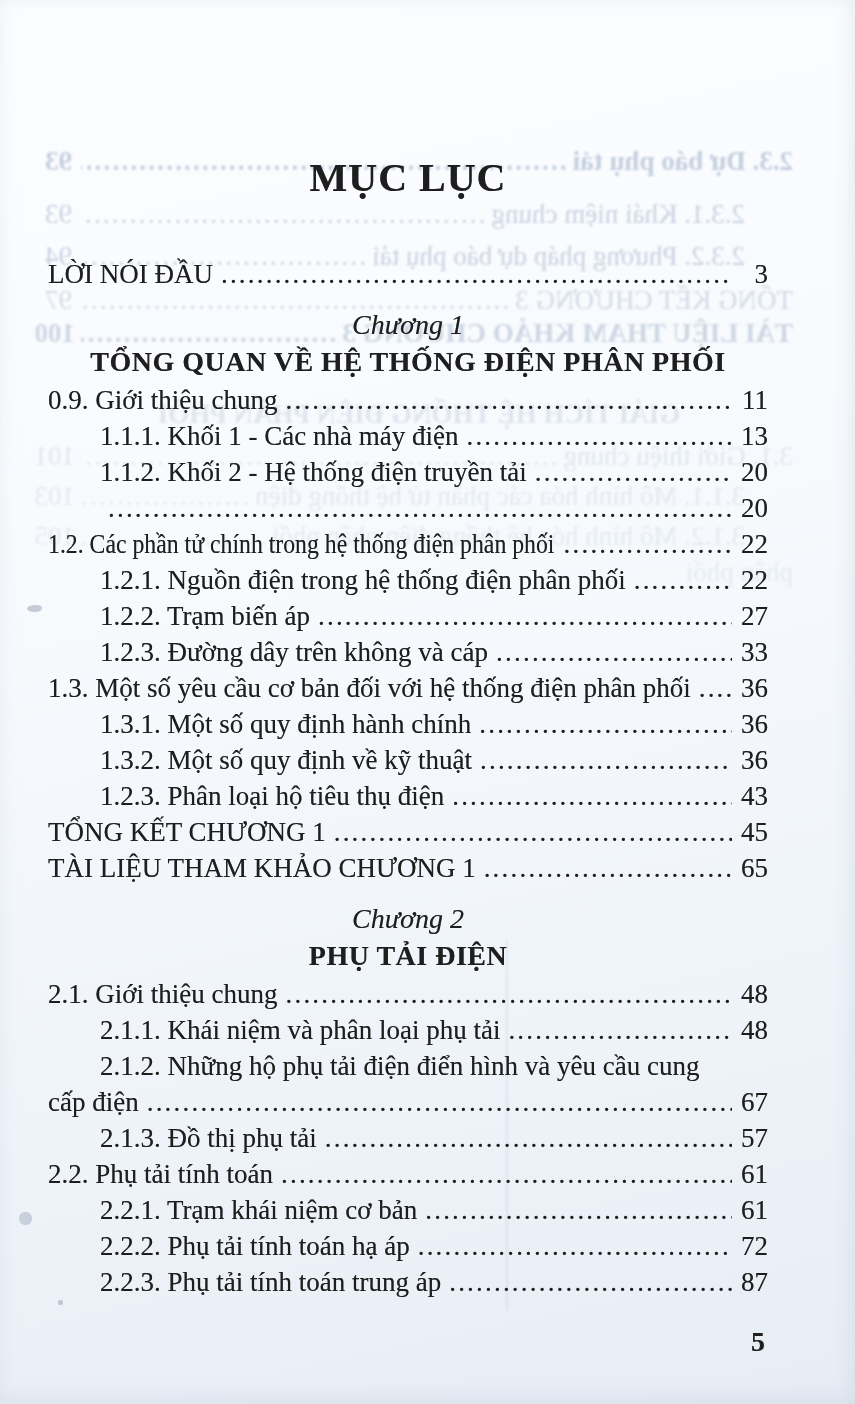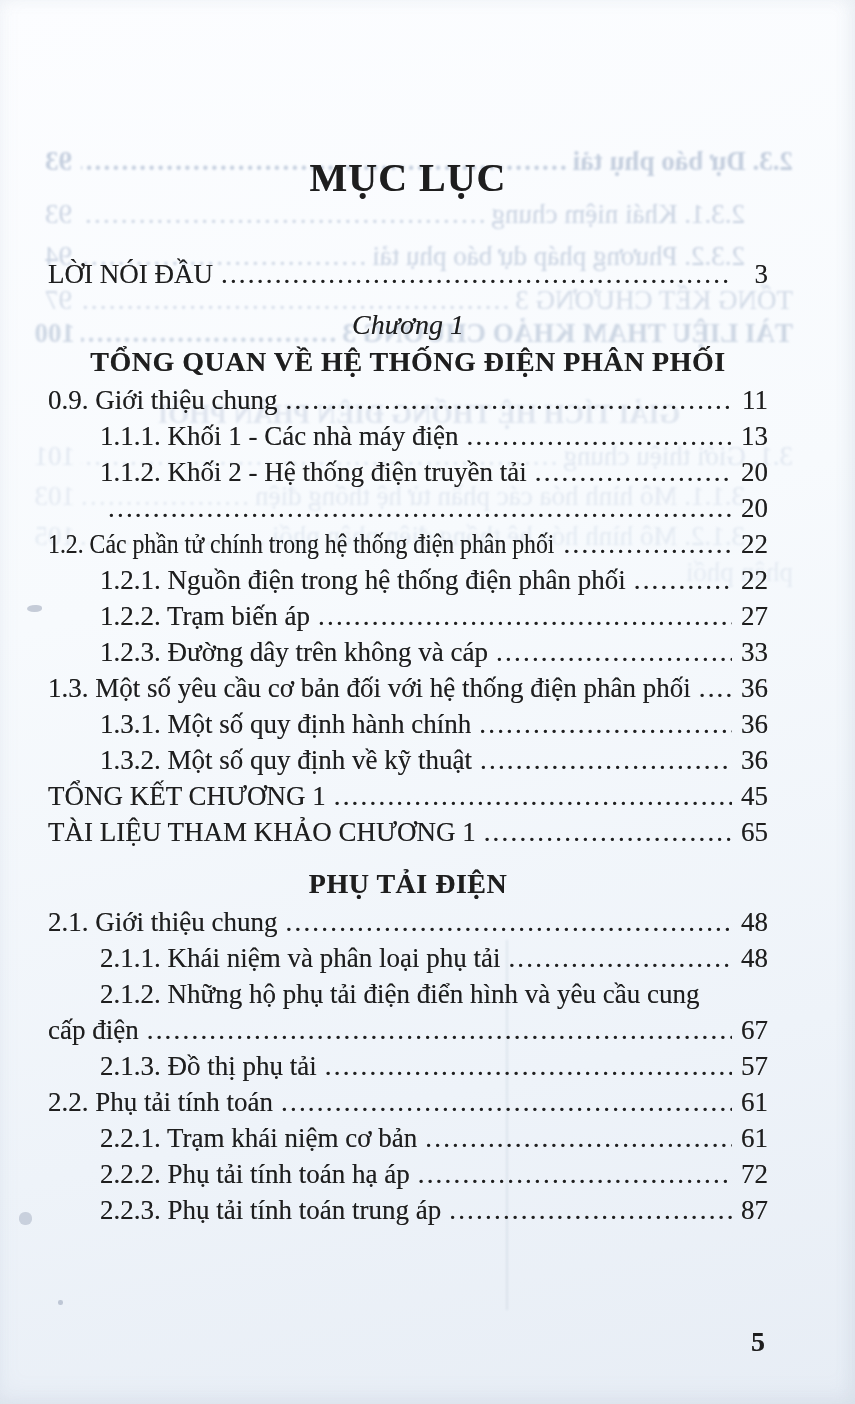--- a/index.html
+++ b/index.html
@@ -180,33 +180,39 @@
             <div class="row ind">
               <span class="lab">1.3.1. Một số quy định hành chính</span>
               <span class="dots"></span>
               <span class="pg">36</span>
             </div>
             <div class="row ind">
               <span class="lab">1.3.2. Một số quy định về kỹ thuật</span>
               <span class="dots"></span>
               <span class="pg">36</span>
             </div>
+            <div class="row ind">
+              <span class="lab">1.2.3. Phân loại hộ tiêu thụ điện</span>
+              <span class="dots"></span>
+              <span class="pg">43</span>
+            </div>
             <div class="row">
               <span class="lab">TỔNG KẾT CHƯƠNG 1</span>
               <span class="dots"></span>
               <span class="pg">45</span>
             </div>
             <div class="row">
               <span class="lab">TÀI LIỆU THAM KHẢO CHƯƠNG 1</span>
               <span class="dots"></span>
               <span class="pg">65</span>
             </div>
           </div>
         </div>
         <div class="chapter">
+          <div class="ch-label">Chương 2</div>
           <div class="ch-title">PHỤ TẢI ĐIỆN</div>
           <div class="rows">
             <div class="row">
               <span class="lab">2.1. Giới thiệu chung</span>
               <span class="dots"></span>
               <span class="pg">48</span>
             </div>
             <div class="row ind">
               <span class="lab">2.1.1. Khái niệm và phân loại phụ tải</span>
               <span class="dots"></span>

